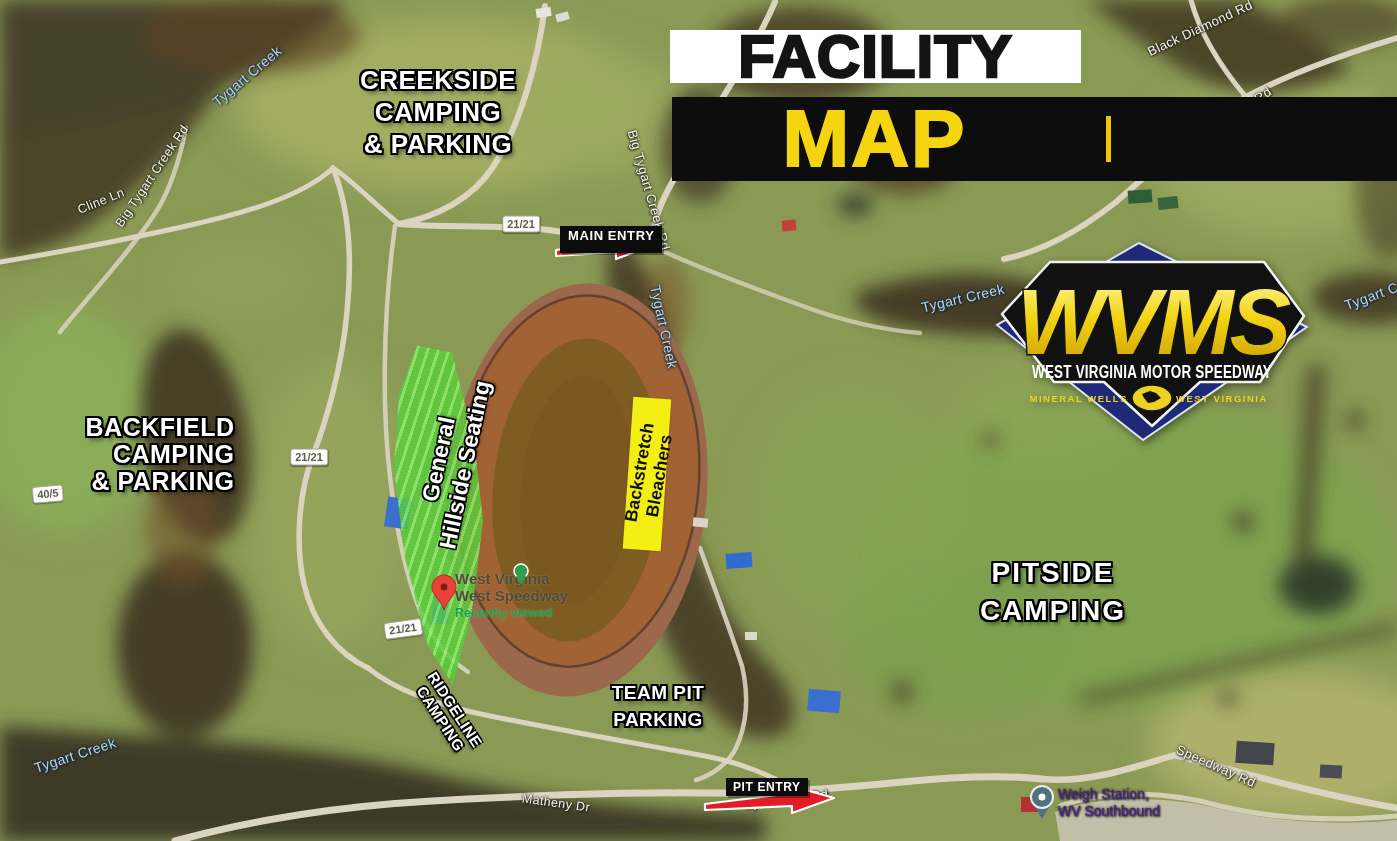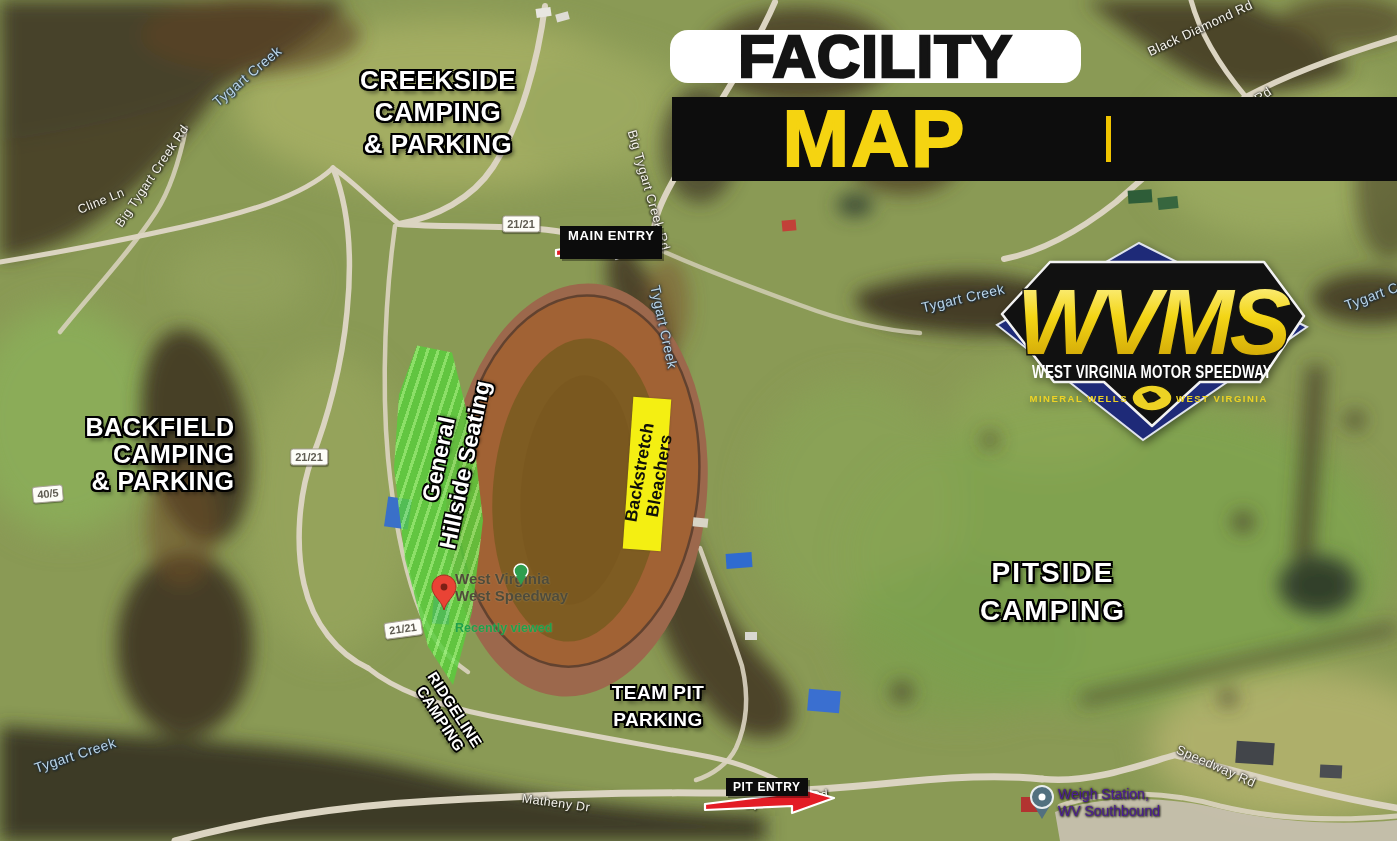--- a/index.html
+++ b/index.html
@@ -34,33 +34,33 @@
   #ridgeline-label{left:448px;top:714px;transform:translate(-50%,-50%) rotate(57deg);font-size:15px;line-height:17px;letter-spacing:.5px;
     text-shadow:-1.5px -1.5px 0 #000,1.5px -1.5px 0 #000,-1.5px 1.5px 0 #000,1.5px 1.5px 0 #000,2px 3px 3px rgba(0,0,0,.5);}
   #hillside-label{position:absolute;z-index:36;left:452px;top:462px;transform:translate(-50%,-50%) rotate(-78deg);
     color:#fff;font-weight:bold;font-size:23px;line-height:27px;text-align:center;
     text-shadow:-1.5px -1.5px 0 #000,1.5px -1.5px 0 #000,-1.5px 1.5px 0 #000,1.5px 1.5px 0 #000,2px 2px 3px rgba(0,0,0,.5);}
   #hillside-label div,#backstretch-label div{white-space:nowrap;}
   #backstretch-label{position:absolute;z-index:36;left:649px;top:474px;transform:translate(-50%,-50%) rotate(-80deg);
     color:#101008;font-weight:bold;font-size:17.5px;line-height:20px;text-align:center;}
   
   .entry-tag{position:absolute;z-index:45;background:#0c0c0c;color:#fff;font-weight:bold;
-    font-size:13px;letter-spacing:.6px;padding:2px 8px 16px;white-space:nowrap;
+    font-size:13px;letter-spacing:.6px;padding:2px 8px 10px;white-space:nowrap;
     box-shadow:2px 2px 0 rgba(0,0,0,.35);}
   #main-entry-tag{left:560px;top:226px;}
   #pit-entry-tag{left:726px;top:778px;font-size:12px;padding:2px 7px;}
   
   #poi-label{position:absolute;z-index:32;left:455px;top:570px;color:#4f4b3a;font-size:15px;
     font-weight:bold;line-height:17px;text-shadow:0 0 2px rgba(220,225,190,.35);}
-  #poi-status{color:#1fa14b;font-size:12.5px;font-weight:bold;margin-top:16px;}
+  #poi-status{color:#1fa14b;font-size:12.5px;font-weight:bold;margin-top:1px;}
   #weigh-label{position:absolute;z-index:32;left:1058px;top:786px;color:#4c1d95;font-size:14px;line-height:17px;
     text-shadow:0 0 2px rgba(45,45,35,1),0 0 3px rgba(45,45,35,.9),1px 1px 2px rgba(20,20,15,.85);}
   
   #hdr-white{position:absolute;z-index:50;left:670px;top:30px;width:411px;height:53px;background:#ffffff;
-    display:flex;align-items:center;justify-content:center;border-radius:18px;}
+    display:flex;align-items:center;justify-content:center;}
   #hdr-title-top{font-size:60px;font-weight:bold;color:#141414;-webkit-text-stroke:2.5px #141414;
     letter-spacing:1px;line-height:60px;}
   #hdr-black{position:absolute;z-index:50;left:672px;top:97px;width:842px;height:84px;background:#0d0d0d;}
   #hdr-title-bottom{position:absolute;left:0;top:0;width:405px;height:84px;display:flex;align-items:center;
     justify-content:center;font-size:80px;font-weight:bold;color:#f5d411;-webkit-text-stroke:2px #f5d411;
     letter-spacing:2px;}
   #hdr-divider{position:absolute;left:434px;top:19px;width:5px;height:46px;background:#f0c400;}
   #hdr-address{position:absolute;left:453px;top:20px;font-family:"DejaVu Sans Mono",monospace;
     font-weight:bold;font-size:16.5px;line-height:22px;color:#ffffff;}
   

